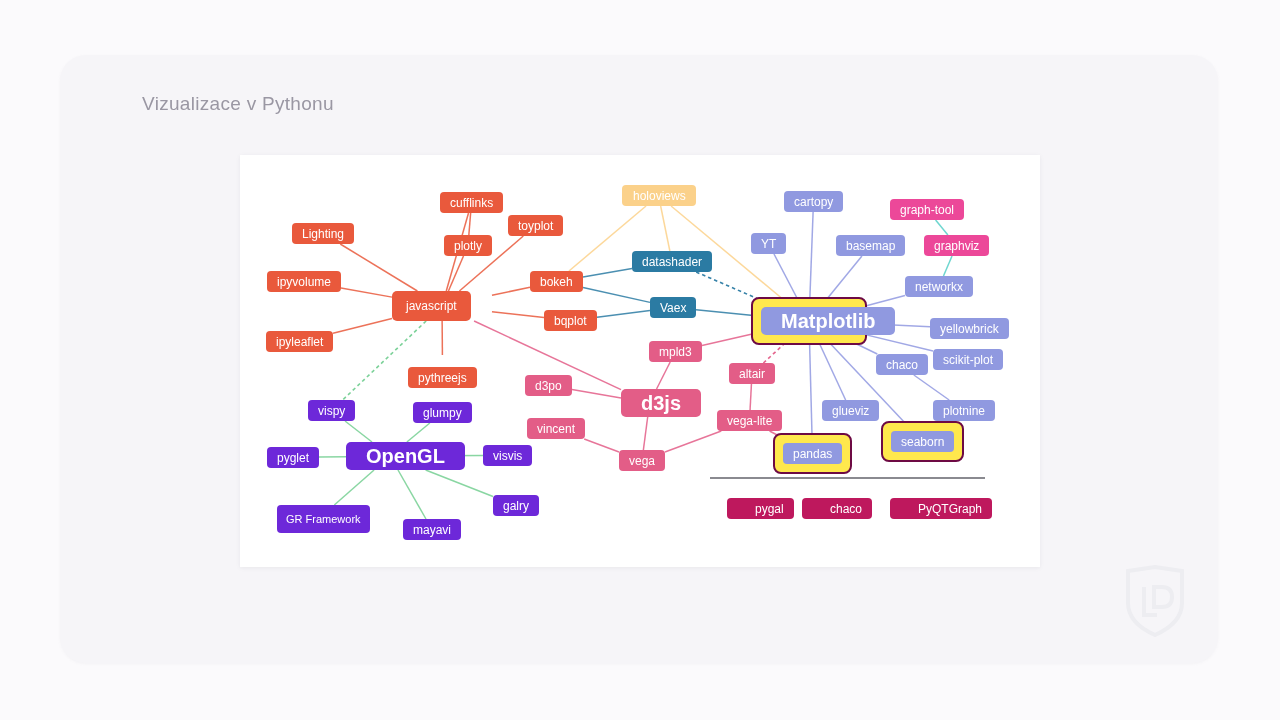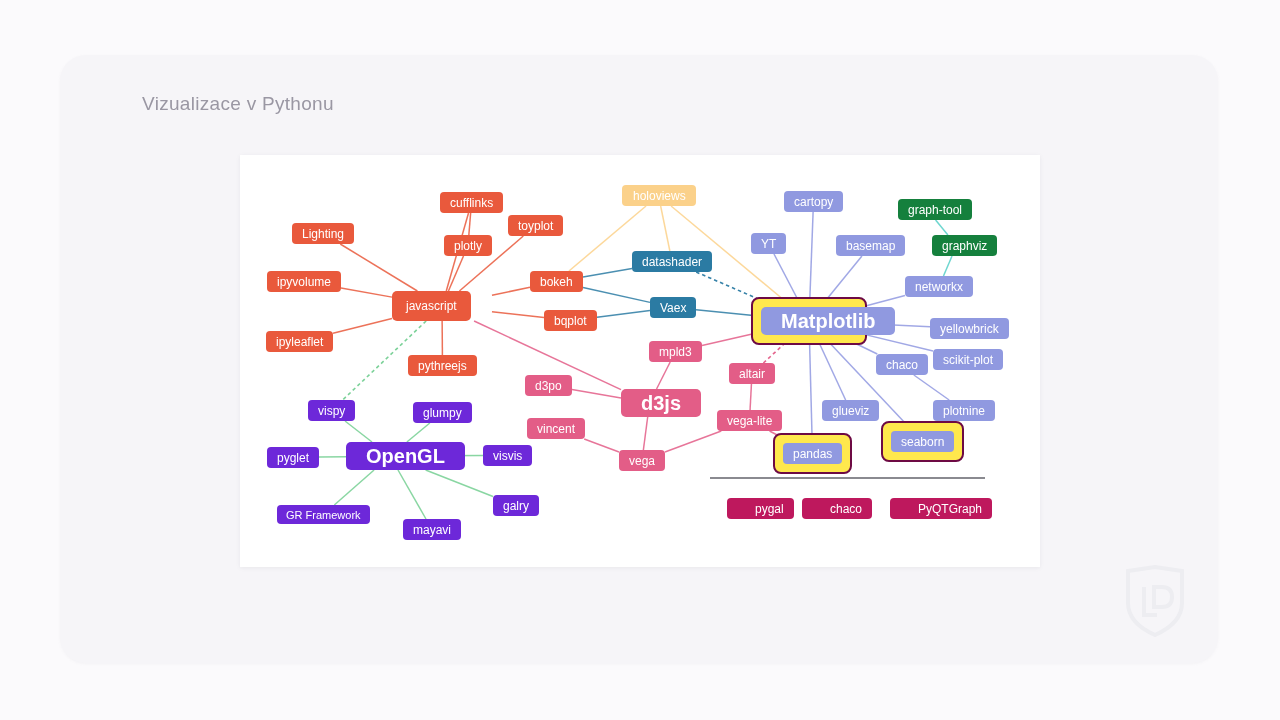--- a/index.html
+++ b/index.html
@@ -36,31 +36,31 @@
   
   .node{
     position:absolute;
     display:flex;align-items:center;justify-content:center;
     border-radius:4px;
     color:#ffffff;
     white-space:nowrap;
     box-sizing:border-box;
     z-index:3;
   }
-  .n-sm{font-size:11px;height:19px;padding:4px 9px;}
+  .n-sm{font-size:11px;height:28px;padding:4px 9px;}
   .n-md{font-size:12px;height:21px;padding:0 10px;text-align:right;}
   .n-hub{font-size:12px;height:30px;padding:0 14px;border-radius:5px;}
   .n-hub2{font-size:20px;height:28px;padding:0 20px;border-radius:5px;font-weight:bold;}
 
   .c-red{background:#e9593c;}
   .c-pink{background:#e35d87;}
   .c-green{background:#6d28d9;}
   .c-blue{background:#2b7ba3;}
   .c-peri{background:#9099e0;}
-  .c-teal{background:#15803d;margin-left:8px;}
+  .c-teal{background:#ec4899;}
   .c-tan{background:#fbd18a;}
   .c-gray{background:#be185d;padding-left:28px;}
 
   
   .hl{
     position:absolute;
     background:#ffe84d;
     border:2.5px solid #6d0a44;
     border-radius:8px;
     box-sizing:border-box;
@@ -143,21 +143,21 @@
       <div class="divider" id="divider" style="left:470px;top:322px;width:275px;"></div>
     <div class="node n-md c-red" style="left: 200px; top: 37px;">cufflinks</div>
         <div class="node n-md c-red" style="left: 52px; top: 68px;">Lighting</div>
         <div class="node n-md c-red" style="left: 268px; top: 60px;">toyplot</div>
         <div class="node n-md c-red" style="left: 204px; top: 80px;">plotly</div>
         <div class="node n-md c-red" style="left: 27px; top: 116px;">ipyvolume</div>
         <div class="node n-md c-red" style="left: 290px; top: 116px;">bokeh</div>
         <div class="node n-hub c-red" style="left: 152px; top: 136px;">javascript</div>
         <div class="node n-md c-red" style="left: 26px; top: 176px;">ipyleaflet</div>
         <div class="node n-md c-red" style="left: 304px; top: 155px;">bqplot</div>
-        <div class="node n-md c-red" style="left: 168px; top: 200px;">pythreejs</div>
+        <div class="node n-md c-red" style="left: 168px; top: 212px;">pythreejs</div>
         <div class="node n-md c-tan" style="left: 382px; top: 30px; padding-left: 11px;">holoviews</div>
         <div class="node n-md c-blue" style="left: 392px; top: 96px;">datashader</div>
         <div class="node n-md c-blue" style="left: 410px; top: 142px;">Vaex</div>
         <div class="node n-md c-pink" style="left: 409px; top: 186px;">mpld3</div>
         <div class="node n-md c-pink" style="left: 285px; top: 220px;">d3po</div>
         <div class="node n-hub2 c-pink" style="left: 381px; top: 234px;">d3js</div>
         <div class="node n-md c-pink" style="left: 287px; top: 263px;">vincent</div>
         <div class="node n-md c-pink" style="left: 379px; top: 295px;">vega</div>
         <div class="node n-md c-pink" style="left: 489px; top: 208px;">altair</div>
         <div class="node n-md c-pink" style="left: 477px; top: 255px;">vega-lite</div>

